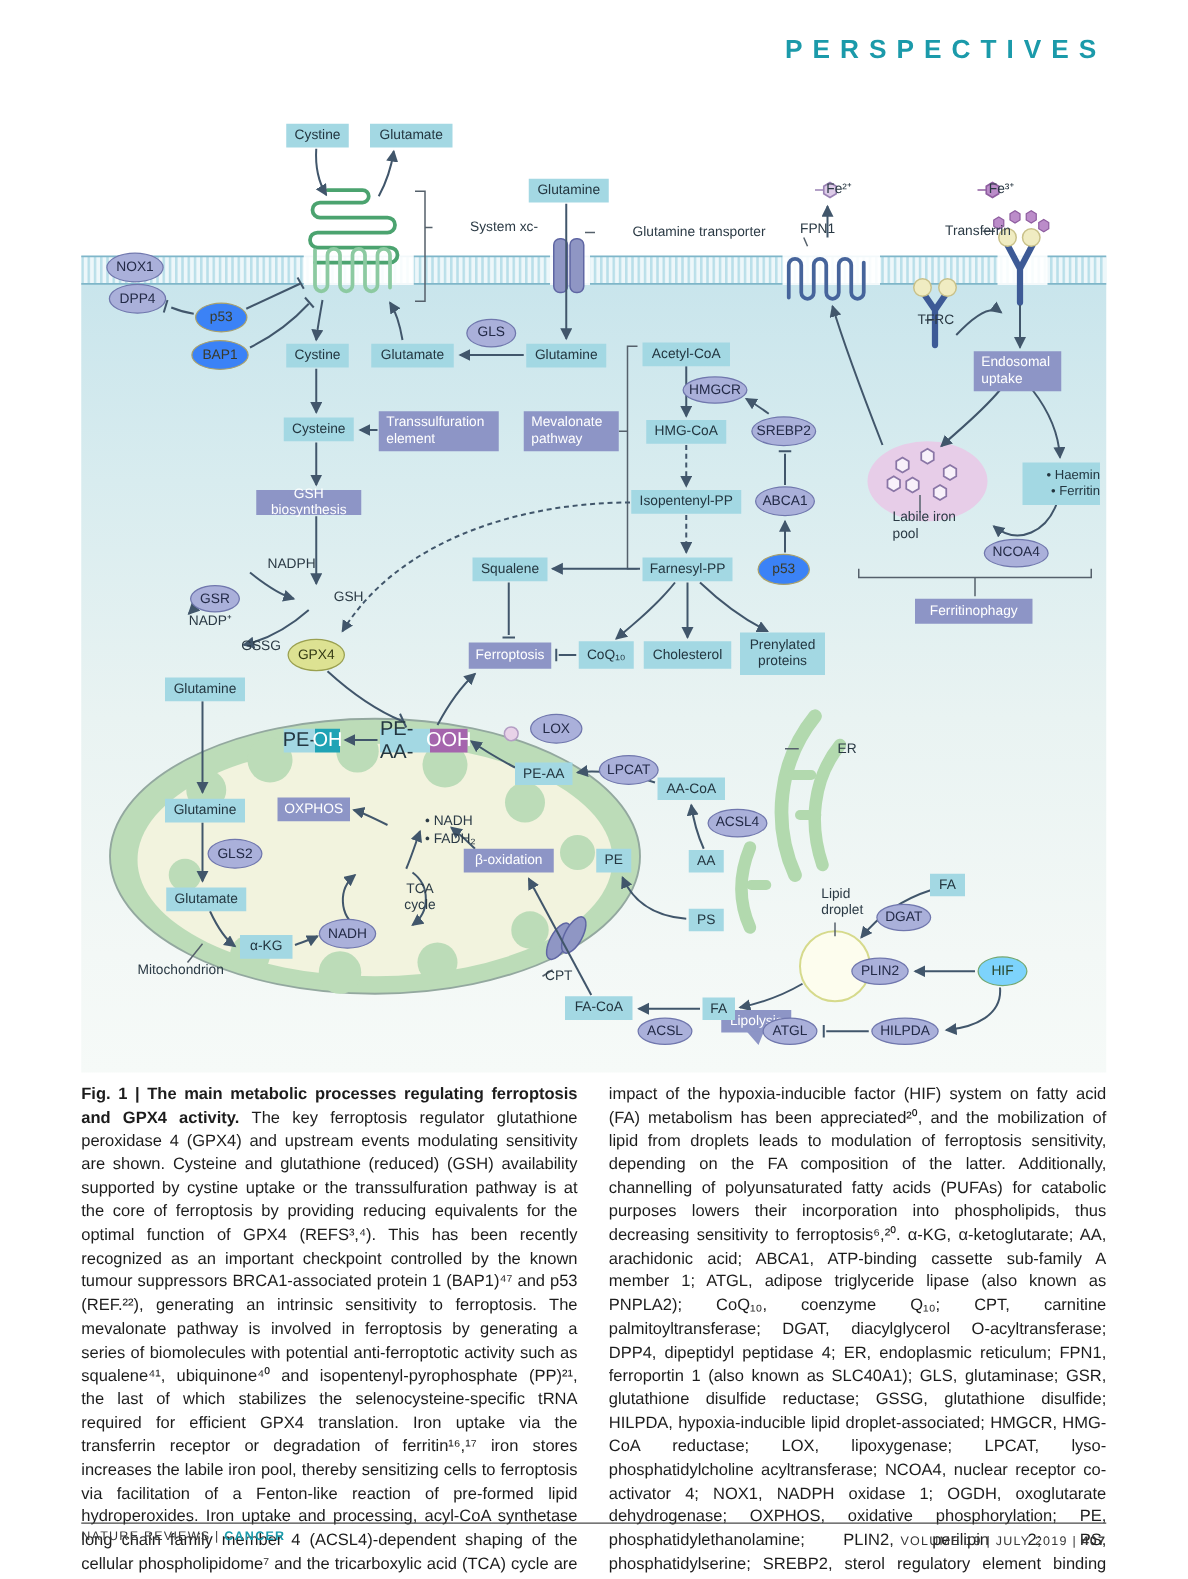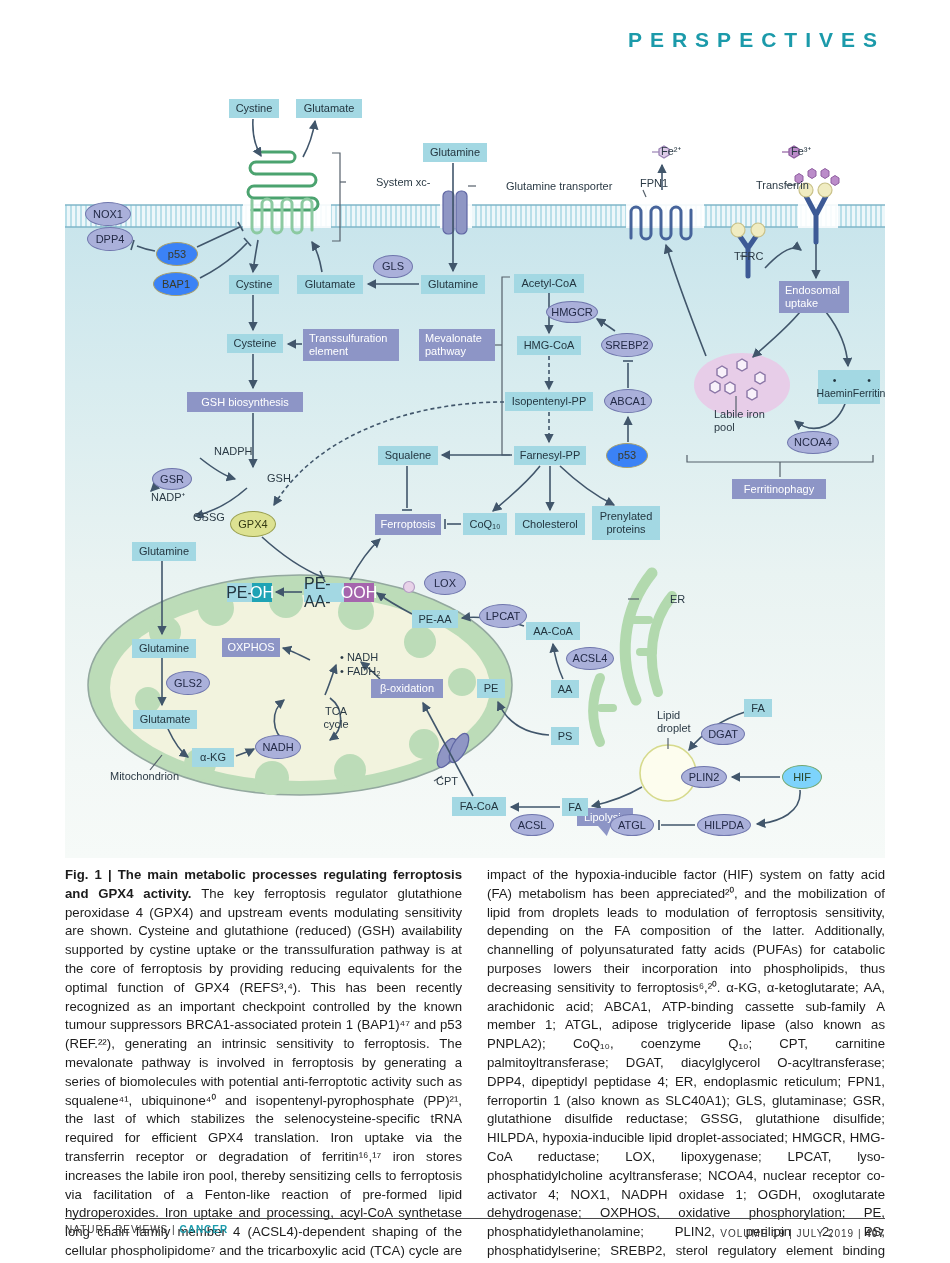--- a/index.html
+++ b/index.html
@@ -264,21 +264,21 @@
 <div class="lbl box" style="left:297px;top:275px;width:66px;height:19px">Glutamate</div>
 <div class="lbl ell" style="left:373px;top:255px;width:40px;height:23px">GLS</div>
 <div class="lbl box" style="left:421px;top:275px;width:64px;height:19px">Glutamine</div>
 <div class="lbl box" style="left:227px;top:334px;width:56px;height:19px">Cysteine</div>
 <div class="lbl pbox wrap" style="left:303px;top:329px;width:96px;height:32px">Transsulfuration element</div>
 <div class="lbl pbox wrap" style="left:419px;top:329px;width:76px;height:32px">Mevalonate pathway</div>
 <div class="lbl box" style="left:514px;top:274px;width:70px;height:19px">Acetyl-CoA</div>
 <div class="lbl ell" style="left:546px;top:301px;width:52px;height:22px">HMGCR</div>
 <div class="lbl box" style="left:517px;top:336px;width:64px;height:19px">HMG-CoA</div>
 <div class="lbl ell" style="left:601px;top:333px;width:52px;height:24px">SREBP2</div>
-<div class="lbl pbox" style="left:187px;top:392px;width:116px;height:20px">GSH biosynthesis</div>
+<div class="lbl pbox" style="left:205px;top:392px;width:84px;height:20px">GSH biosynthesis</div>
 <div class="lbl box" style="left:505px;top:392px;width:88px;height:19px">Isopentenyl-PP</div>
 <div class="lbl ell" style="left:604px;top:389px;width:48px;height:24px">ABCA1</div>
 <div class="lbl yell" style="left:606px;top:443px;width:42px;height:25px">p53</div>
 <div class="lbl txt" style="left:186px;top:445px">NADPH</div>
 <div class="lbl ell" style="left:152px;top:468px;width:40px;height:22px">GSR</div>
 <div class="lbl txt" style="left:239px;top:472px">GSH</div>
 <div class="lbl txt" style="left:123px;top:491px">NADP⁺</div>
 <div class="lbl txt" style="left:165px;top:511px">GSSG</div>
 <div class="lbl gpx" style="left:230px;top:511px;width:46px;height:26px">GPX4</div>
 <div class="lbl box" style="left:378px;top:446px;width:60px;height:19px">Squalene</div>
@@ -287,21 +287,21 @@
 <div class="lbl box" style="left:463px;top:513px;width:44px;height:22px">CoQ₁₀</div>
 <div class="lbl box" style="left:515px;top:513px;width:70px;height:22px">Cholesterol</div>
 <div class="lbl box" style="left:592px;top:506px;width:68px;height:34px">Prenylated proteins</div>
 <div class="lbl txt" style="left:633px;top:145px">Fe²⁺</div>
 <div class="lbl txt" style="left:763px;top:145px">Fe³⁺</div>
 <div class="lbl txt" style="left:612px;top:177px">FPN1</div>
 <div class="lbl txt" style="left:728px;top:179px">Transferrin</div>
 <div class="lbl txt" style="left:706px;top:250px">TFRC</div>
 <div class="lbl pbox wrap" style="left:779px;top:281px;width:70px;height:32px">Endosomal uptake</div>
 <div class="lbl txt" style="left:686px;top:408px;width:52px">Labile iron pool</div>
-<div class="lbl box" style="left:818px;top:370px;width:62px;height:34px;flex-direction:row;align-items:center;padding-left:4px;box-sizing:border-box;font-size:10.5px">
+<div class="lbl box" style="left:818px;top:370px;width:62px;height:34px;flex-direction:column;align-items:flex-end;padding-left:4px;box-sizing:border-box;font-size:10.5px">
   <span>• Haemin</span>
   <span>• Ferritin</span>
 </div>
 <div class="lbl ell" style="left:787px;top:431px;width:52px;height:23px">NCOA4</div>
 <div class="lbl pbox" style="left:732px;top:479px;width:94px;height:20px">Ferritinophagy</div>
 <div class="lbl box" style="left:132px;top:542px;width:64px;height:19px">Glutamine</div>
 
 <div class="split" style="left:227px;top:583px;height:19px">
   <span class="pre" style="width:25px">PE-</span>
     <span class="chip-teal" style="width:20px">OH</span>

